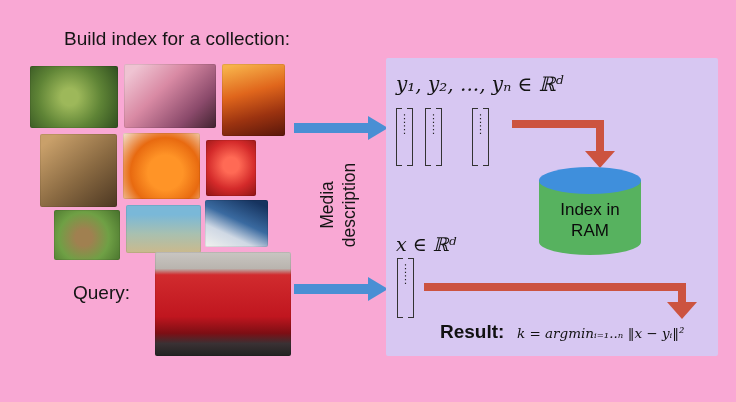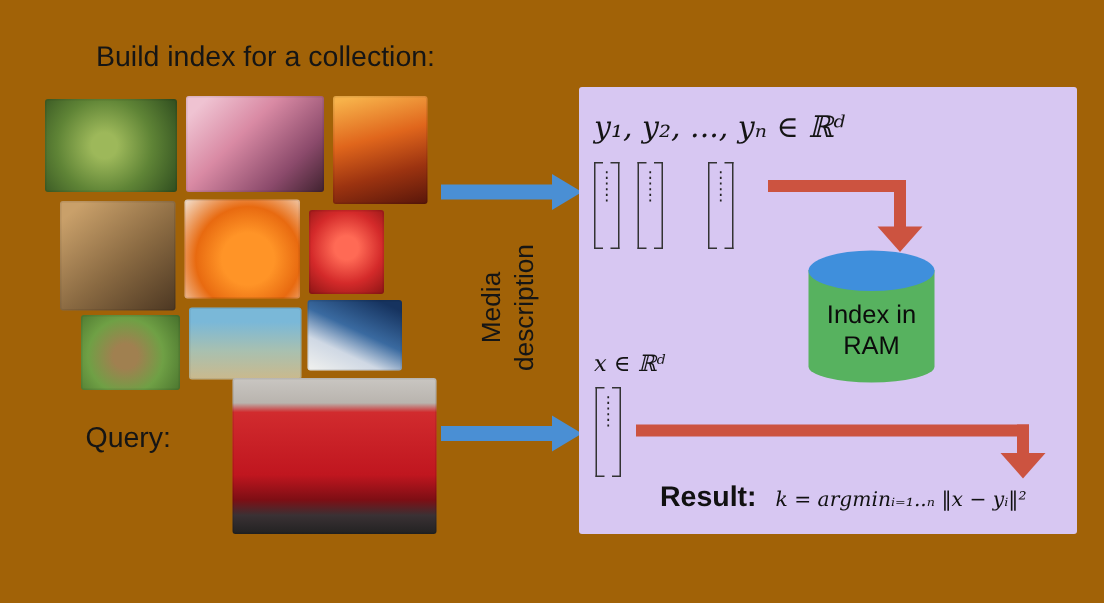--- a/index.html
+++ b/index.html
@@ -1,17 +1,17 @@
 <!DOCTYPE html>
 <html><head>
 <meta charset="utf-8">
 <style>
   html,body { margin:0; padding:0; background:#ffffff; }
   .stage {
-    position:relative; width:736px; height:402px; background:#a16207;
+    position:relative; width:736px; height:402px; background:#f9a8d4;
     font-family:"Liberation Sans", sans-serif; color:#111; overflow:hidden;
   }
   .abs { position:absolute; }
   .label { font-size:19px; color:#151515; }
   .photo { position:absolute; border-radius:2px; box-shadow:0 0 0 1px rgba(0,0,0,0.08) inset; }
 
   
   .img-iguana      { background:radial-gradient(circle at 45% 50%, #9db85a 15%, #5f8436 55%, #2f4d1f); }
   .img-woman       { background:linear-gradient(135deg,#efc3d2 10%,#d98aa4 40%,#8b4a6b 75%,#40222f); }
   .img-canyon      { background:linear-gradient(165deg,#f7b24a 5%,#e0661c 40%,#9c3310 70%,#58160a); }
@@ -48,38 +48,38 @@
   
   .vec { position:absolute; width:17px; padding:5px 0; text-align:center;
          font-family:"DejaVu Serif", serif; font-size:11px; line-height:11px;
          white-space:pre-line; color:#222; }
   .vec::before, .vec::after { content:""; position:absolute; top:0; bottom:0; width:5px;
          border:1.4px solid #333; }
   .vec::before { left:0; border-right:none; }
   .vec::after  { right:0; border-left:none; }
 
   
-  .cyl { position:absolute; left:539px; top:167px; width:84px; height:88px; }
+  .cyl { position:absolute; left:539px; top:167px; width:102px; height:88px; }
   .cyl-body { position:absolute; left:0; top:13px; width:100%; height:75px;
               background:#57b25f; border-radius:0 0 51px 51px / 0 0 13px 13px; }
   .cyl-top  { position:absolute; left:0; top:0; width:100%; height:27px;
               background:#3f8fdc; border-radius:50%; }
   .cyl-label { position:absolute; left:0; top:32px; width:100%; text-align:center;
               font-size:17px; line-height:1.25; color:#0b0b0b; white-space:pre-line; }
 
   .result-label { font-size:19px; font-weight:700; }
   .result-formula { font-family:"DejaVu Serif", serif; font-style:italic; font-size:13.5px; }
 </style>
 </head>
 <body>
 
 <div class="stage">
 
   <div class="abs label" style="left:64px; top:28px;">Build index for a collection:</div>
-  <div class="abs label" style="left:57px; top:282px;">Query:</div>
+  <div class="abs label" style="left:73px; top:282px;">Query:</div>
 
   <div class="photo img-iguana" style="left:30px;  top:66px;  width:88px; height:62px;" title="iguana"></div>
   <div class="photo img-woman" style="left:124px; top:64px;  width:92px; height:64px;" title="sleeping-woman"></div>
   <div class="photo img-canyon" style="left:222px; top:64px;  width:63px; height:72px;" title="slot-canyon"></div>
   <div class="photo img-statue" style="left:40px;  top:134px; width:77px; height:73px;" title="statue"></div>
   <div class="photo img-oranges" style="left:123px; top:133px; width:77px; height:66px;" title="oranges"></div>
   <div class="photo img-flower" style="left:206px; top:140px; width:50px; height:56px;" title="red-flower"></div>
   <div class="photo img-rabbit" style="left:54px;  top:210px; width:66px; height:50px;" title="rabbit"></div>
   <div class="photo img-jellyfish" style="left:126px; top:205px; width:75px; height:48px;" title="jellyfish"></div>
   <div class="photo img-rocket" style="left:205px; top:200px; width:63px; height:47px;" title="rocket-launch"></div>
@@ -109,21 +109,21 @@
   <div class="red-seg" style="left:596px; top:120px; width:8px; height:33px;"></div>
   <div class="red-head-down" style="left:585px; top:151px;"></div>
 
   <div class="cyl">
     <div class="cyl-body"></div>
     <div class="cyl-top"></div>
     <div class="cyl-label">Index in
 RAM</div>
   </div>
 
-  <div class="abs math" style="left:396px; top:233px; font-size:15px;">x ∈ ℝᵈ</div>
+  <div class="abs math" style="left:396px; top:233px; font-size:19px;">x ∈ ℝᵈ</div>
   <div class="vec" style="left:397px; top:258px; height:50px;">⋮
 ⋮</div>
 
   <div class="red-seg" style="left:424px; top:283px; width:262px; height:8px;"></div>
   <div class="red-seg" style="left:678px; top:283px; width:8px; height:21px;"></div>
   <div class="red-head-down" style="left:667px; top:302px;"></div>
 
   <div class="abs result-label" style="left:440px; top:321px;">Result:</div>
   <div class="abs result-formula" style="left:517px; top:325px;">k = argminᵢ₌₁..ₙ ‖x − yᵢ‖²</div>
 

